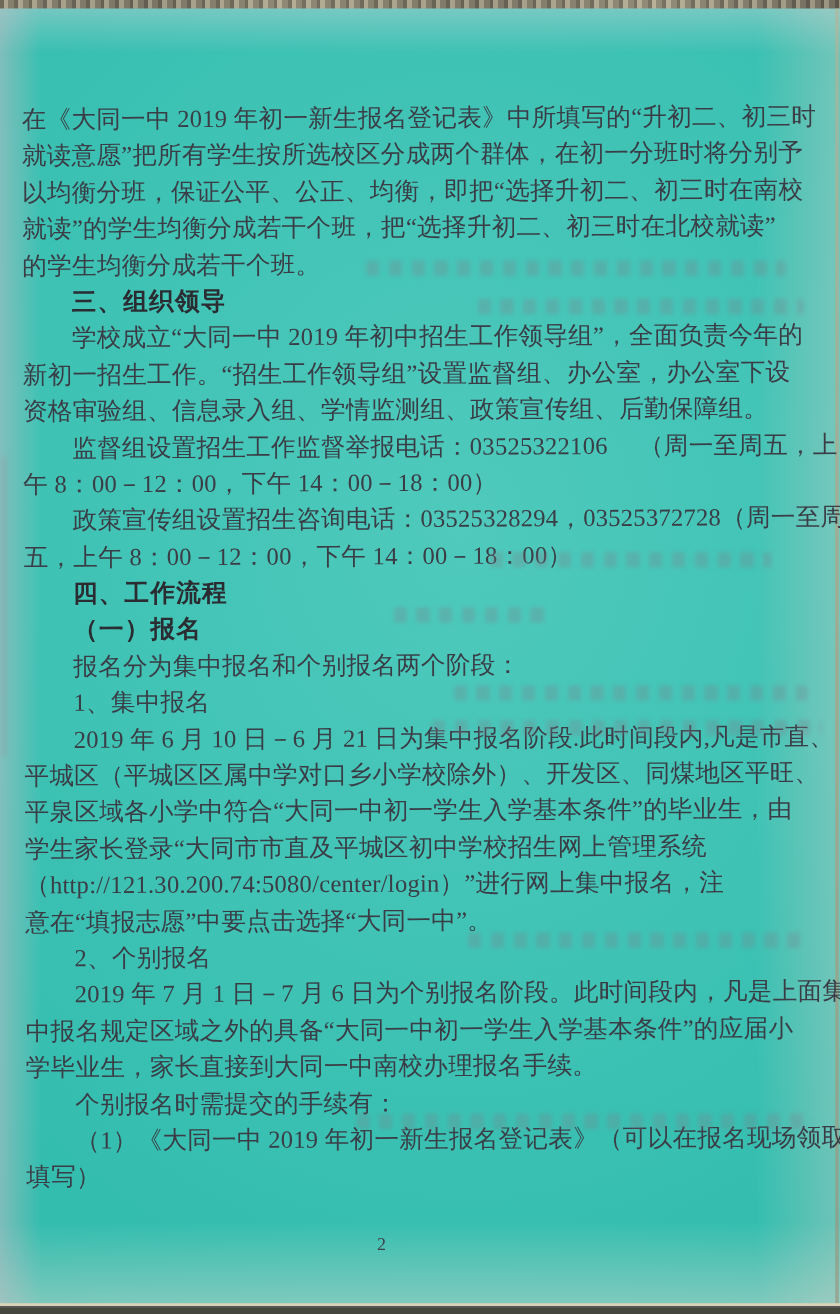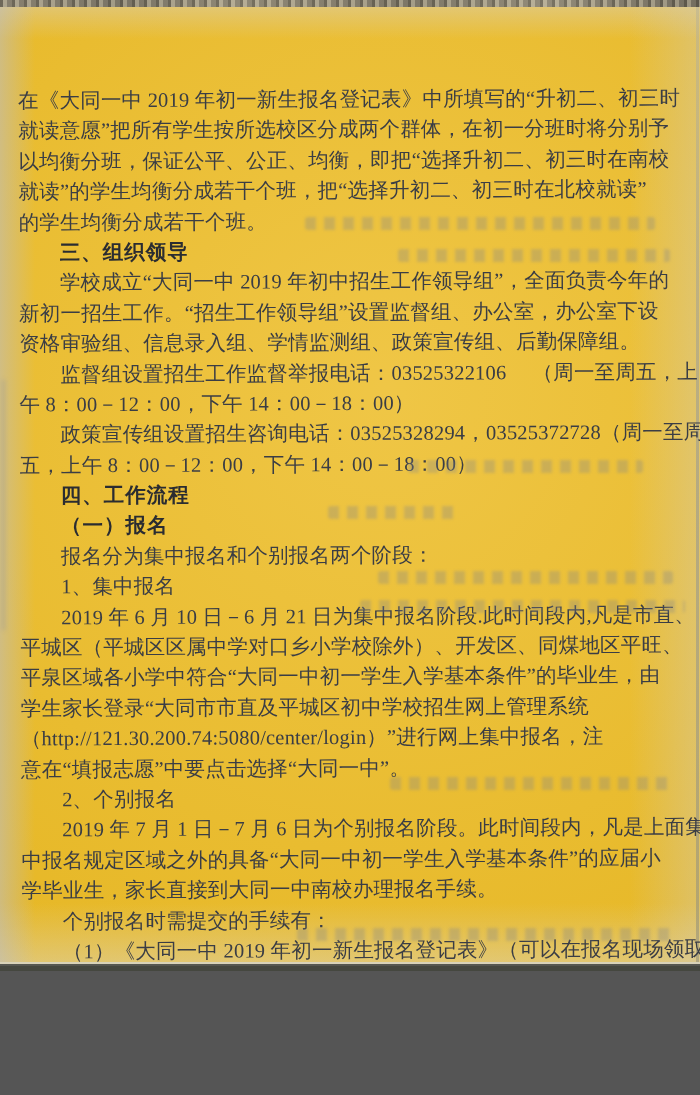--- a/index.html
+++ b/index.html
@@ -1,18 +1,18 @@
 <!DOCTYPE html>
 <html><head>
 <meta charset="utf-8">
 <style>
   html,body { margin:0; padding:0; background:#555; }
   .page {
-    position:relative; width:700px; height:971px; overflow:hidden;
-    background:#eab308;
+    position:relative; width:700px; height:1095px; overflow:hidden;
+    background:#14b8a6;
     font-family:"Liberation Serif","DejaVu Serif",serif;
   }
   
   .page::before {
     content:""; position:absolute; inset:0; pointer-events:none;
     background:
       linear-gradient(90deg, rgba(188,190,196,.55), rgba(255,255,255,0) 5%, rgba(255,255,255,0) 90%, rgba(208,206,198,.35) 99%),
       linear-gradient(180deg, rgba(214,214,220,.45), rgba(255,255,255,0) 4%, rgba(255,255,255,0) 93%, rgba(219,217,206,.5)),
       radial-gradient(120% 90% at 55% 40%, rgba(255,255,255,.25), rgba(185,188,196,.12) 95%);
   }

